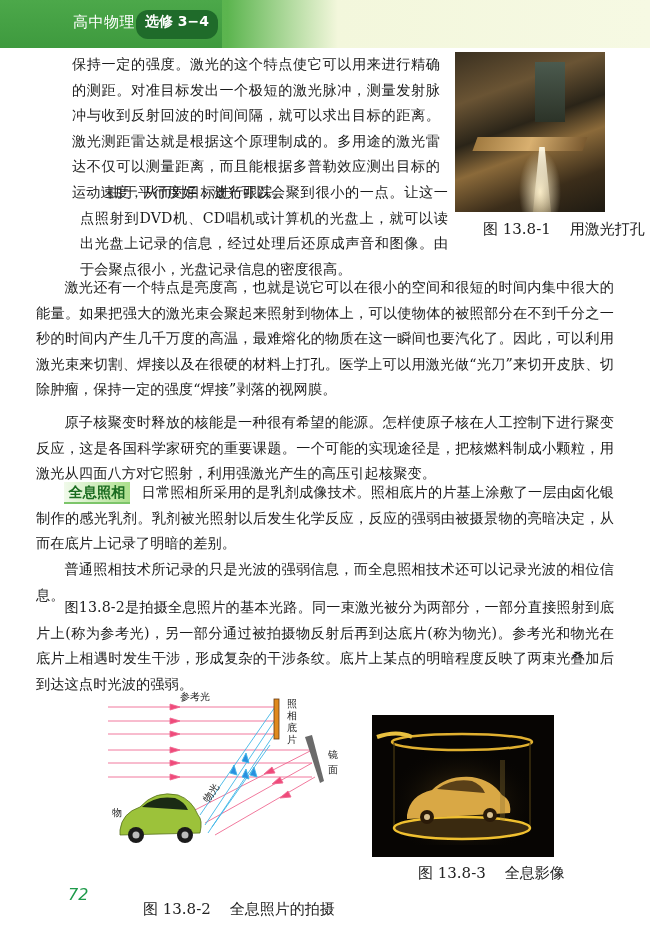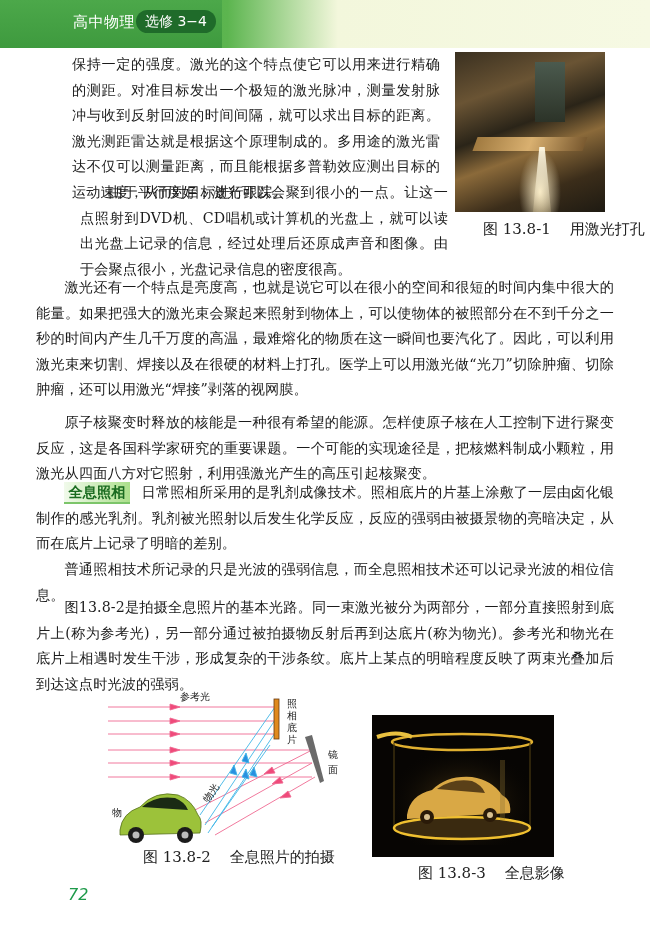--- a/index.html
+++ b/index.html
@@ -12,23 +12,23 @@
   }
   .header-green {
     position: absolute; left: 0; top: 0; width: 222px; height: 48px;
     background: linear-gradient(180deg, #4ca84a 0%, #3e9a3e 100%);
   }
   .header-title {
     position: absolute; left: 73px; top: 13px; color: #ffffff;
     font-family: "DejaVu Sans", "Liberation Sans", sans-serif; font-size: 15px; letter-spacing: 0.5px;
   }
   .header-pill {
-    position: absolute; left: 136px; top: 10px; height: 23px; padding: 0 9px;
+    position: absolute; left: 136px; top: 10px; height: 29px; padding: 0 9px;
     border-radius: 12px; background: #1f6b2a; color: #ffffff;
-    font-family: "DejaVu Sans", "Liberation Sans", sans-serif; font-size: 14px; line-height: 23px;
+    font-family: "DejaVu Sans", "Liberation Sans", sans-serif; font-size: 14px; line-height: 23px; font-weight: bold;
   }
 
   .para {
     position: absolute; font-size: 14.2px; line-height: 25.5px; text-align: justify;
     color: #1b1b1b; letter-spacing: 0.1px;
   }
   .indent { text-indent: 2em; }
 
   .fig1 { position: absolute; left: 455px; top: 52px; width: 150px; height: 160px;
     background:
@@ -67,21 +67,21 @@
 
 <p class="para indent" style="left:72px; top:180px; width:368px;margin-left:8px;">由于平行度好，激光可以会聚到很小的一点。让这一点照射到DVD机、CD唱机或计算机的光盘上，就可以读出光盘上记录的信息，经过处理后还原成声音和图像。由于会聚点很小，光盘记录信息的密度很高。</p>
 
 <div class="fig1">
   <div class="machine"></div>
   <div class="plate"></div>
   <div class="beam"></div>
 </div>
 <div class="fig-caption" style="left:483px; top:220px;">图 13.8-1    用激光打孔</div>
 
-<p class="para indent" style="left:36px; top:275px; width:578px;">激光还有一个特点是亮度高，也就是说它可以在很小的空间和很短的时间内集中很大的能量。如果把强大的激光束会聚起来照射到物体上，可以使物体的被照部分在不到千分之一秒的时间内产生几千万度的高温，最难熔化的物质在这一瞬间也要汽化了。因此，可以利用激光束来切割、焊接以及在很硬的材料上打孔。医学上可以用激光做“光刀”切除肿瘤、切除肿瘤，还可以用激光“焊接”剥落的视网膜。</p>
+<p class="para indent" style="left:36px; top:275px; width:578px;">激光还有一个特点是亮度高，也就是说它可以在很小的空间和很短的时间内集中很大的能量。如果把强大的激光束会聚起来照射到物体上，可以使物体的被照部分在不到千分之一秒的时间内产生几千万度的高温，最难熔化的物质在这一瞬间也要汽化了。因此，可以利用激光束来切割、焊接以及在很硬的材料上打孔。医学上可以用激光做“光刀”来切开皮肤、切除肿瘤，保持一定的强度“焊接”剥落的视网膜。</p>
 
 <p class="para indent" style="left:36px; top:410px; width:578px;">原子核聚变时释放的核能是一种很有希望的能源。怎样使原子核在人工控制下进行聚变反应，这是各国科学家研究的重要课题。一个可能的实现途径是，把核燃料制成小颗粒，用激光从四面八方对它照射，利用强激光产生的高压引起核聚变。</p>
 
 <p class="para indent" style="left:36px; top:480px; width:578px;"><span class="keyword">全息照相</span><span style="display:inline-block;width:12px;"></span><span>日常照相所采用的是乳剂成像技术。照相底片的片基上涂敷了一层由卤化银制作的感光乳剂。乳剂被光照射以后发生化学反应，反应的强弱由被摄景物的亮暗决定，从而在底片上记录了明暗的差别。</span></p>
 
 <p class="para indent" style="left:36px; top:557px; width:578px;">普通照相技术所记录的只是光波的强弱信息，而全息照相技术还可以记录光波的相位信息。</p>
 
 <p class="para indent" style="left:36px; top:595px; width:578px;">图13.8-2是拍摄全息照片的基本光路。同一束激光被分为两部分，一部分直接照射到底片上(称为参考光)，另一部分通过被拍摄物反射后再到达底片(称为物光)。参考光和物光在底片上相遇时发生干涉，形成复杂的干涉条纹。底片上某点的明暗程度反映了两束光叠加后到达这点时光波的强弱。</p>
 
 <div class="fig2">
@@ -139,21 +139,21 @@
     <text x="187" y="22" font-size="10" fill="#222" font-family="DejaVu Sans, sans-serif">照</text>
     <text x="187" y="34" font-size="10" fill="#222" font-family="DejaVu Sans, sans-serif">相</text>
     <text x="187" y="46" font-size="10" fill="#222" font-family="DejaVu Sans, sans-serif">底</text>
     <text x="187" y="58" font-size="10" fill="#222" font-family="DejaVu Sans, sans-serif">片</text>
     <text x="228" y="73" font-size="10" fill="#222" font-family="DejaVu Sans, sans-serif">镜</text>
     <text x="228" y="88" font-size="10" fill="#222" font-family="DejaVu Sans, sans-serif">面</text>
     <text x="0" y="0" font-size="10" fill="#222" font-family="DejaVu Sans, sans-serif" transform="translate(108,118) rotate(-55)">物光</text>
     <text x="12" y="131" font-size="10" fill="#222" font-family="DejaVu Sans, sans-serif">物</text>
   </svg>
 </div>
-<div class="fig-caption" style="left:143px; top:848px;">图 13.8-2    全息照片的拍摄</div>
+<div class="fig-caption" style="left:143px; top:900px;">图 13.8-2    全息照片的拍摄</div>
 
 <div class="fig3">
   <svg width="182" height="142" viewBox="0 0 182 142">
     <defs>
       <radialGradient id="glow" cx="50%" cy="60%" r="55%">
         <stop offset="0%" stop-color="#7a5a20" stop-opacity="0.6"></stop>
         <stop offset="100%" stop-color="#050403" stop-opacity="0"></stop>
       </radialGradient>
     </defs>
     <rect width="182" height="142" fill="#070503"></rect>

